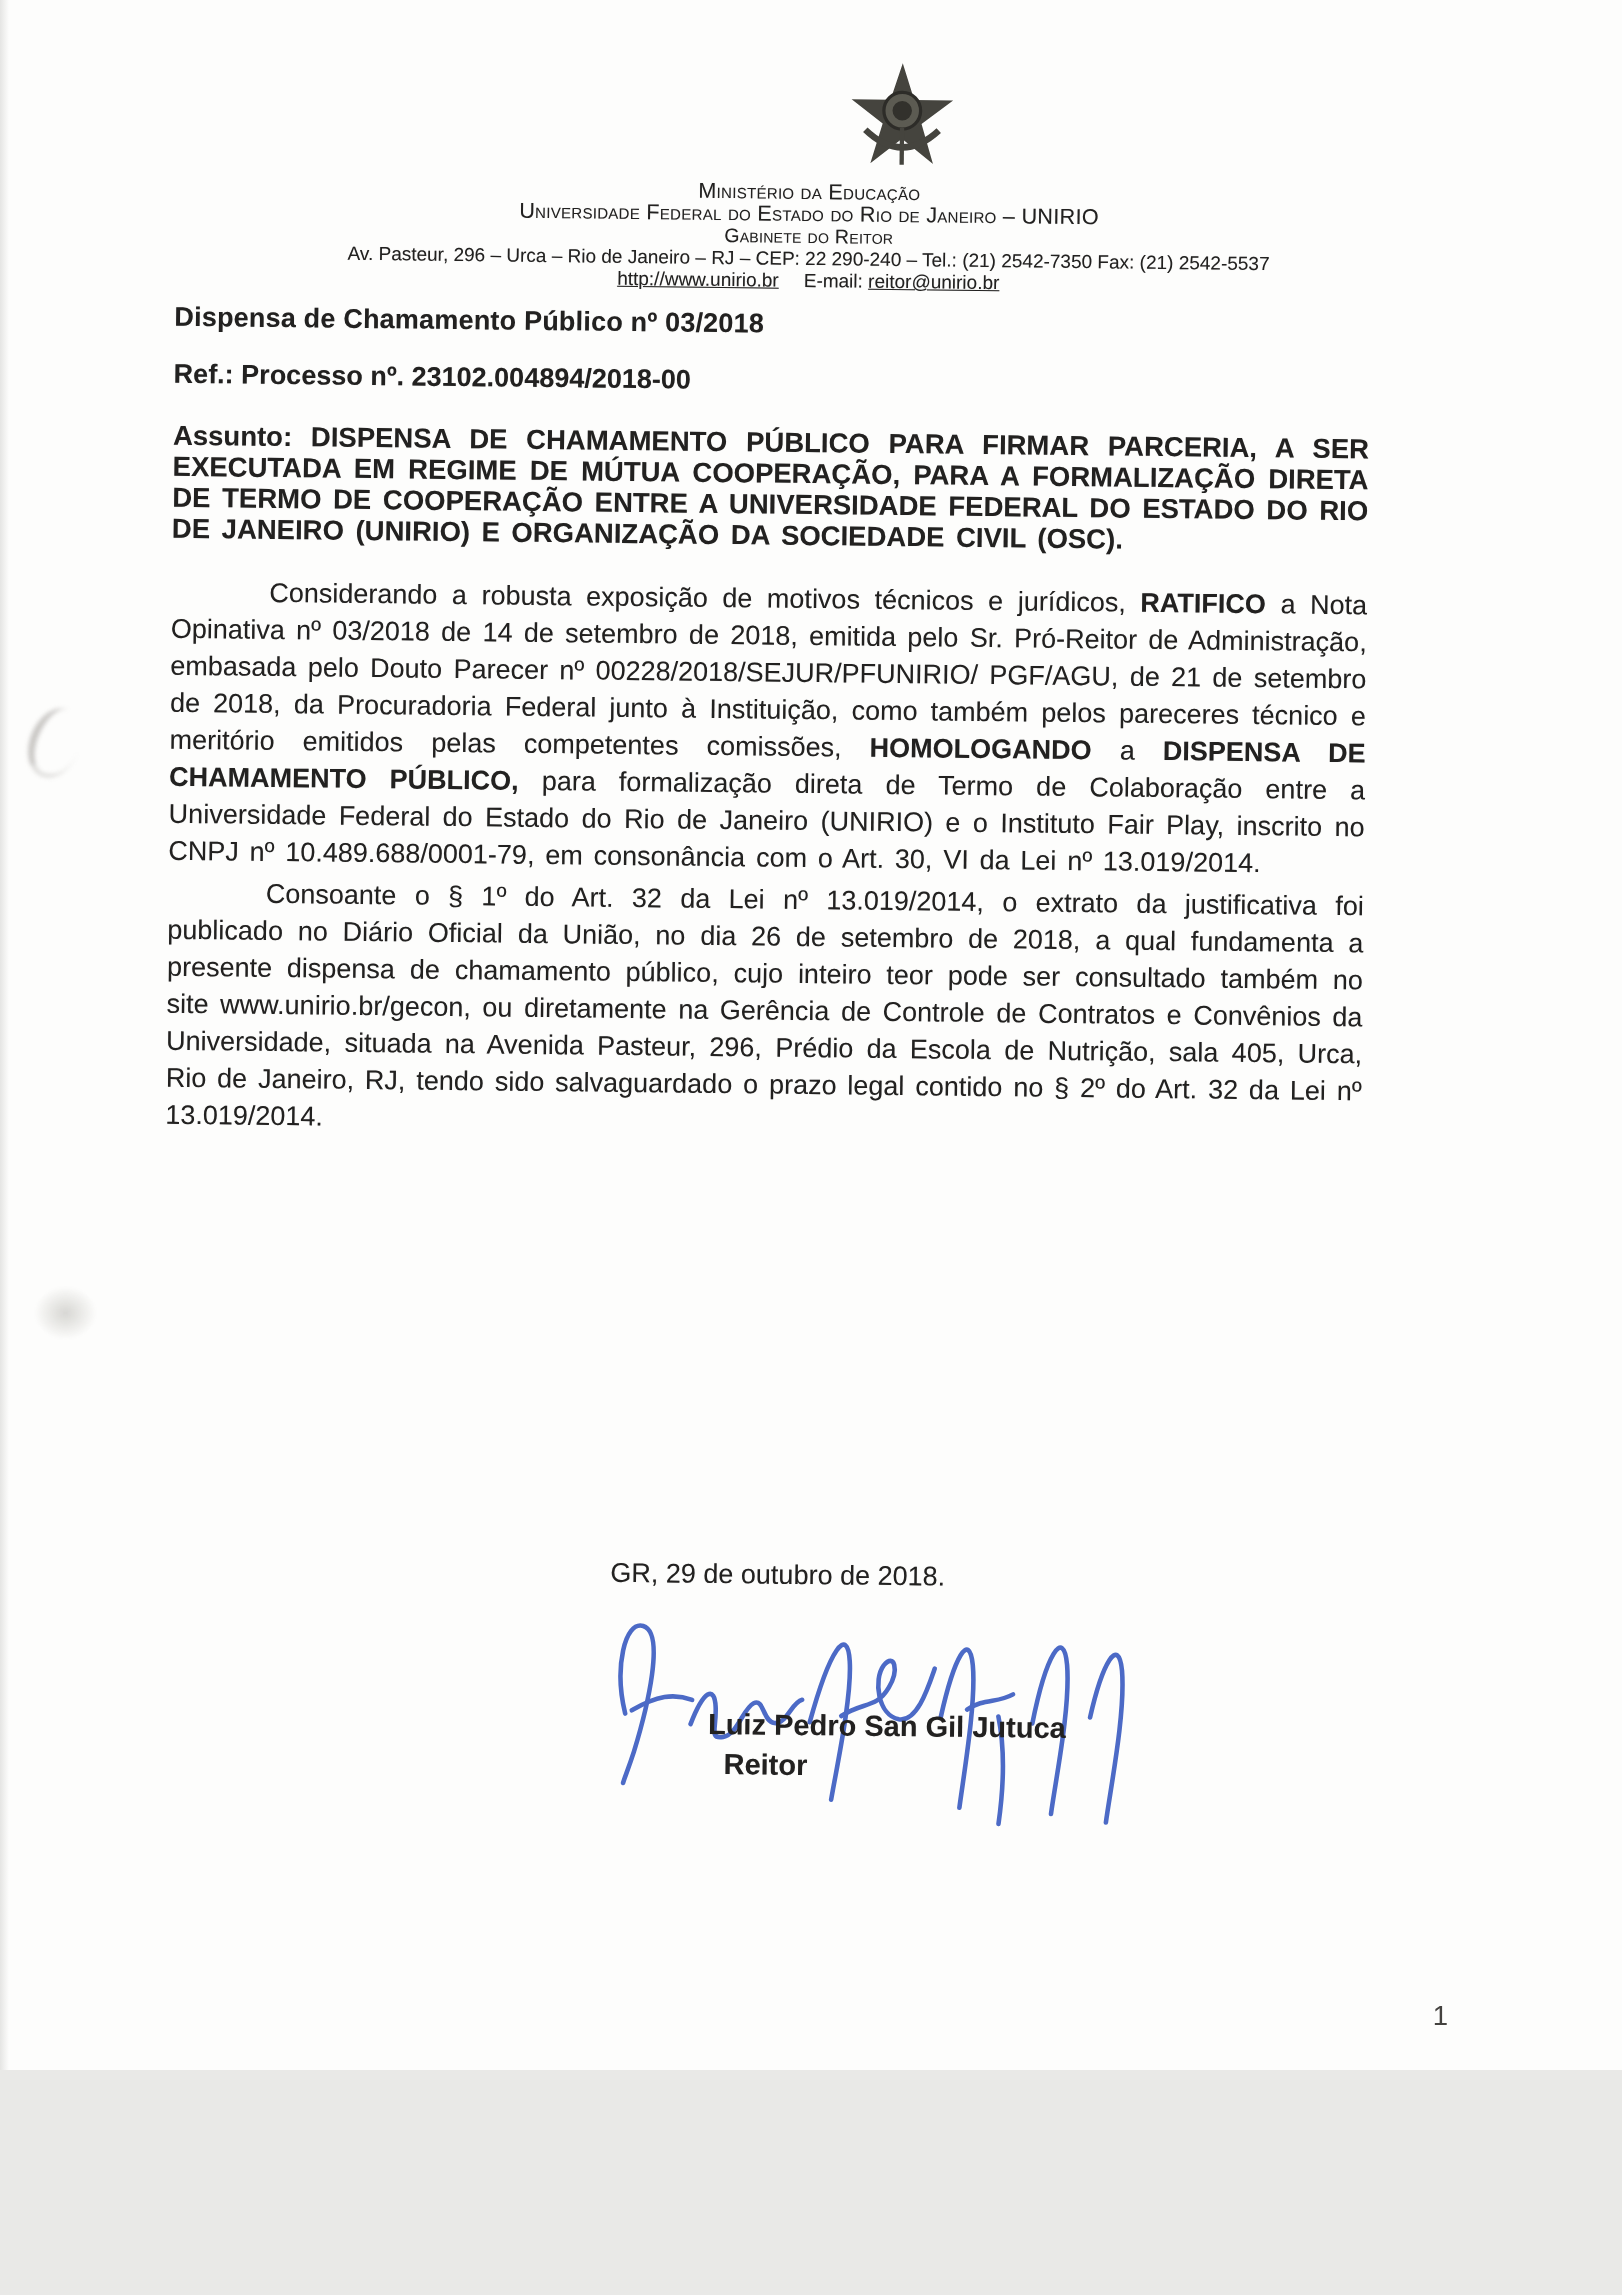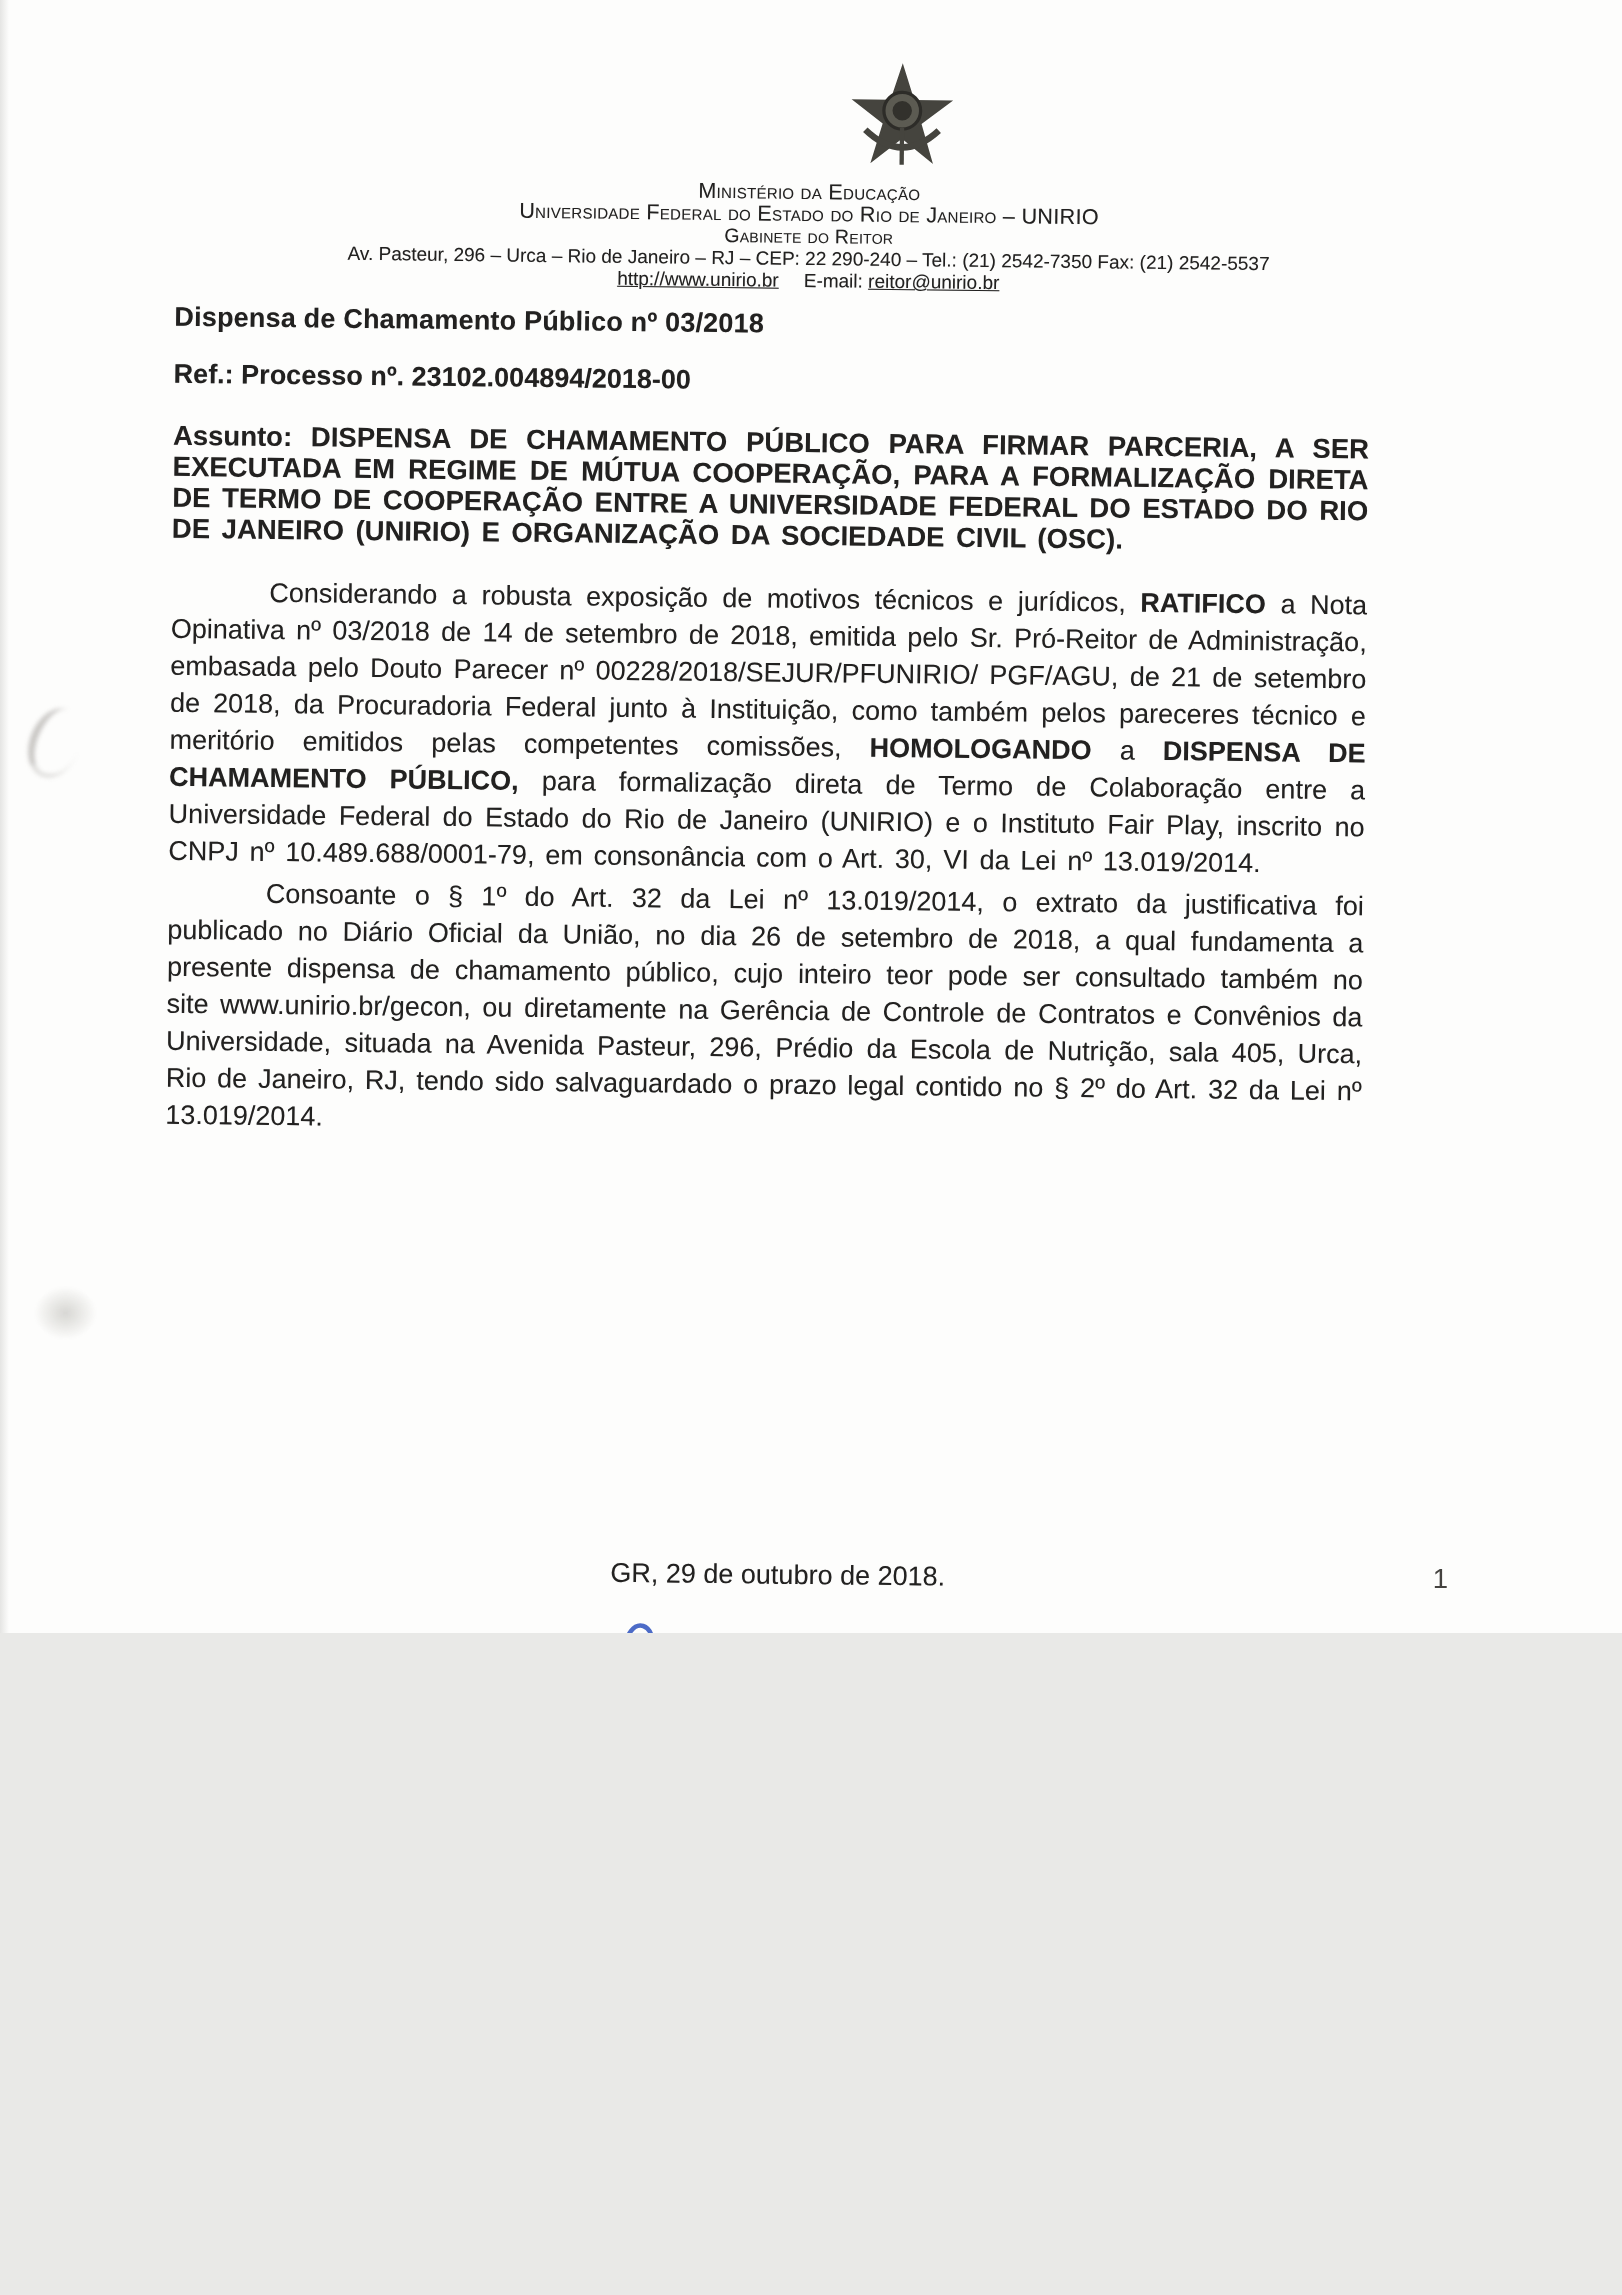--- a/index.html
+++ b/index.html
@@ -1,18 +1,18 @@
 <!DOCTYPE html>
 <html style="font-size:10.5px"><head>
 <meta charset="utf-8">
 <style>
   html,body { margin:0; padding:0; background:#e9e9e7; }
   .page {
     position:relative;
-    width:1623px; height:1633px;
+    width:1623px; height:2070px;
     margin:0 auto;
     background:#fdfdfc;
     overflow:hidden;
     font-family:"Liberation Sans","DejaVu Sans",sans-serif;
     color:#222120;
   }
   .content {
     position:absolute; inset:0;
     transform:rotate(0.65deg);
     transform-origin:50% 0;

